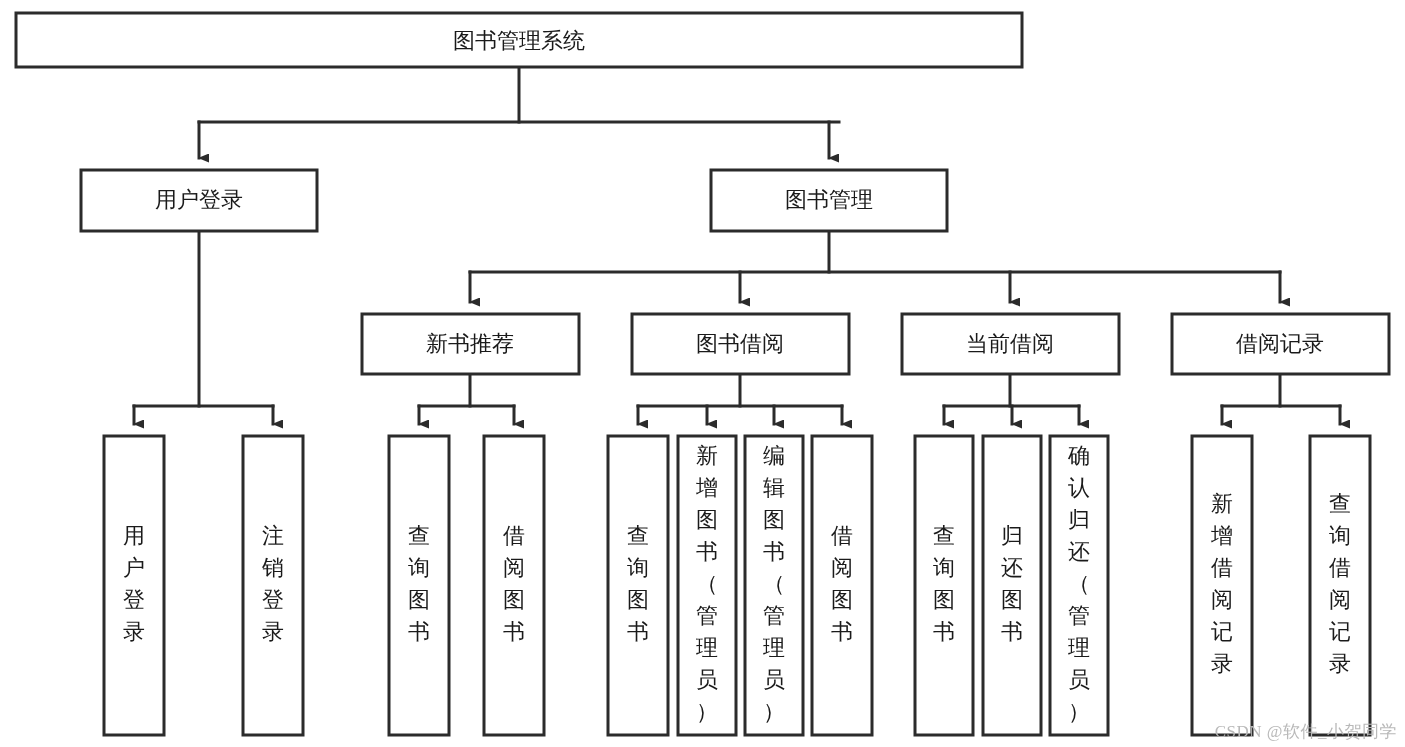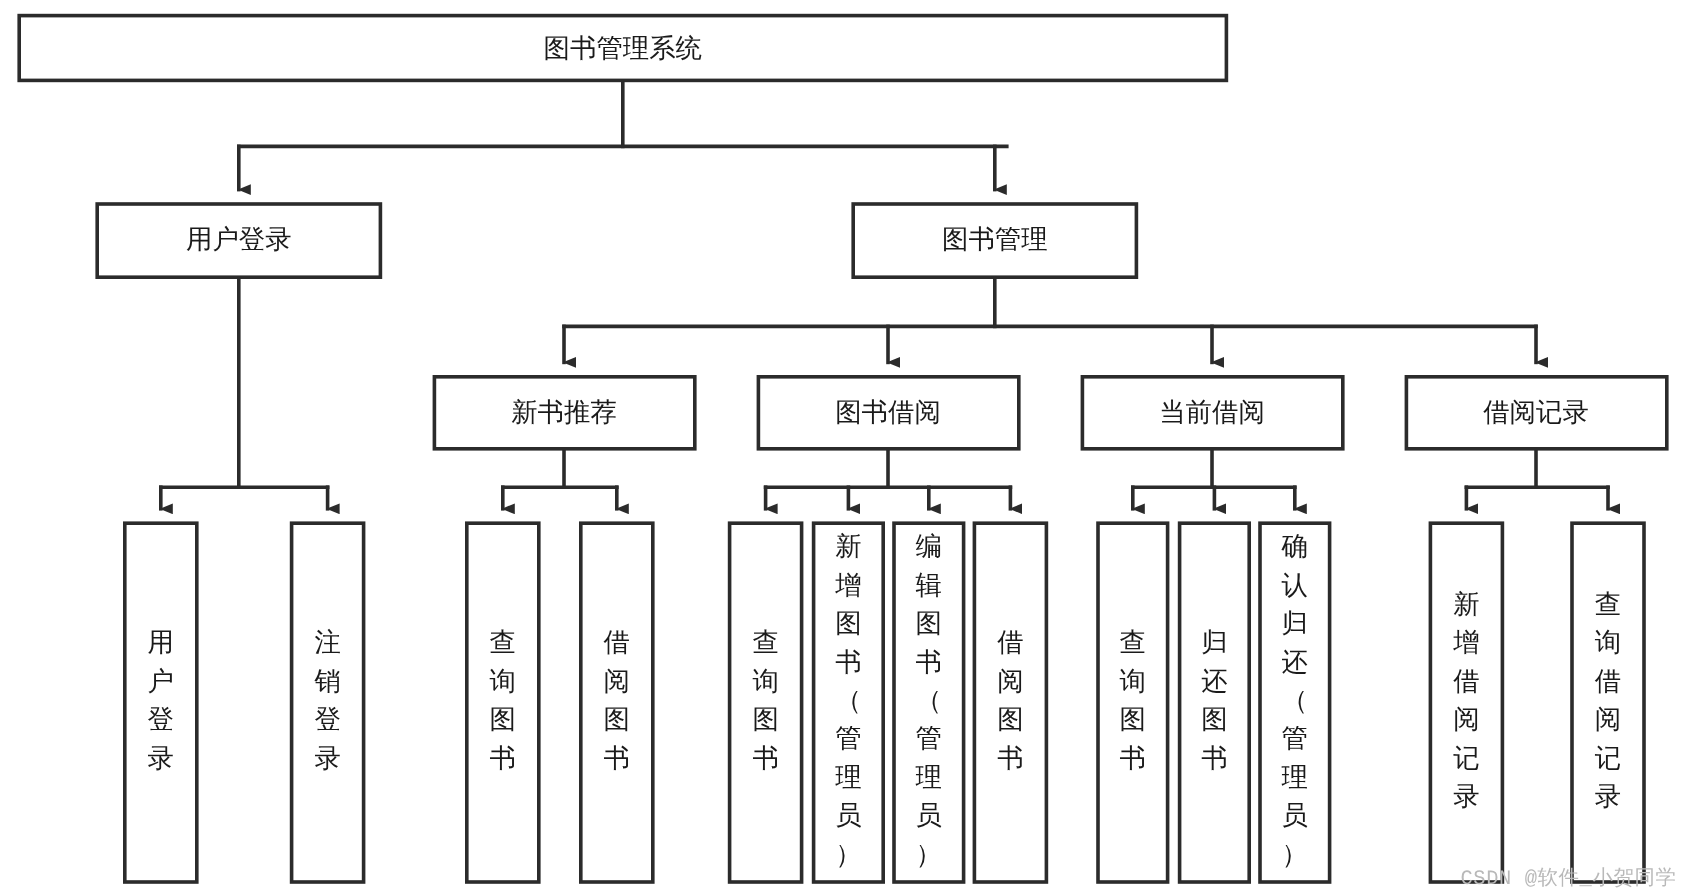--- a/index.html
+++ b/index.html
@@ -48,21 +48,21 @@
   .node-label-vertical {
     fill: #1a1a1a;
     font-family: "Liberation Sans", "DejaVu Sans", sans-serif;
     font-size: 22px;
     text-anchor: middle;
   }
   .watermark {
     position: absolute;
     right: 8px;
     bottom: 4px;
-    font-family: Liberation Mono, monospace;
+    font-family: Liberation Serif, serif;
     font-size: 17px;
     color: #b9b9b9;
     letter-spacing: 0.5px;
     white-space: nowrap;
     user-select: none;
   }
 </style>
 </head>
 <body>
 

